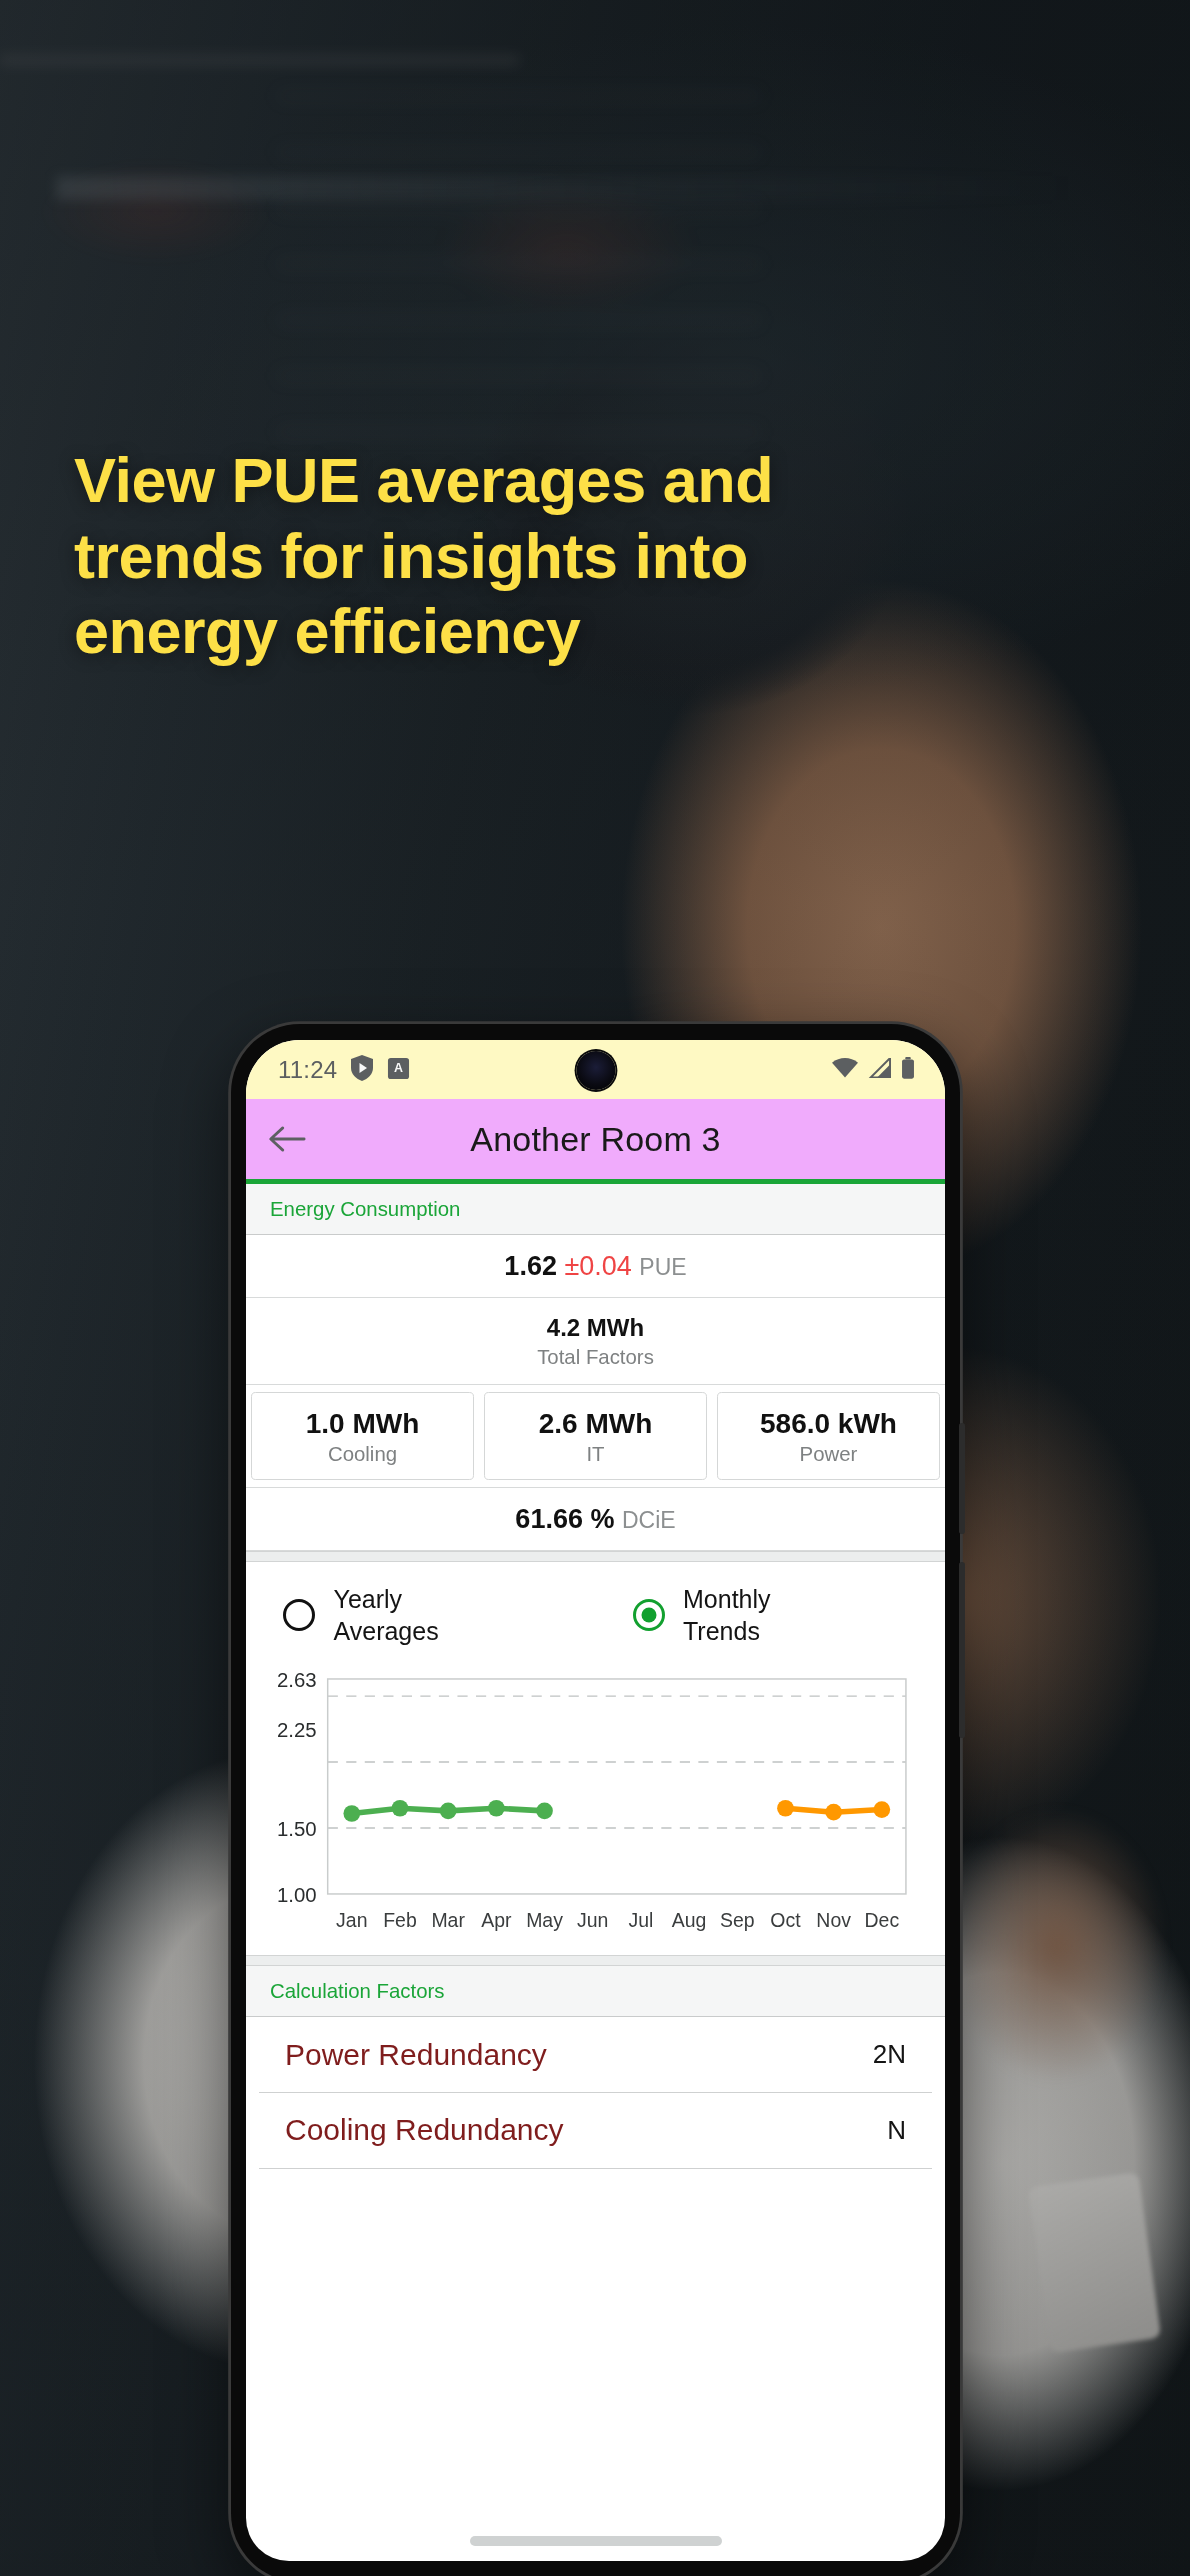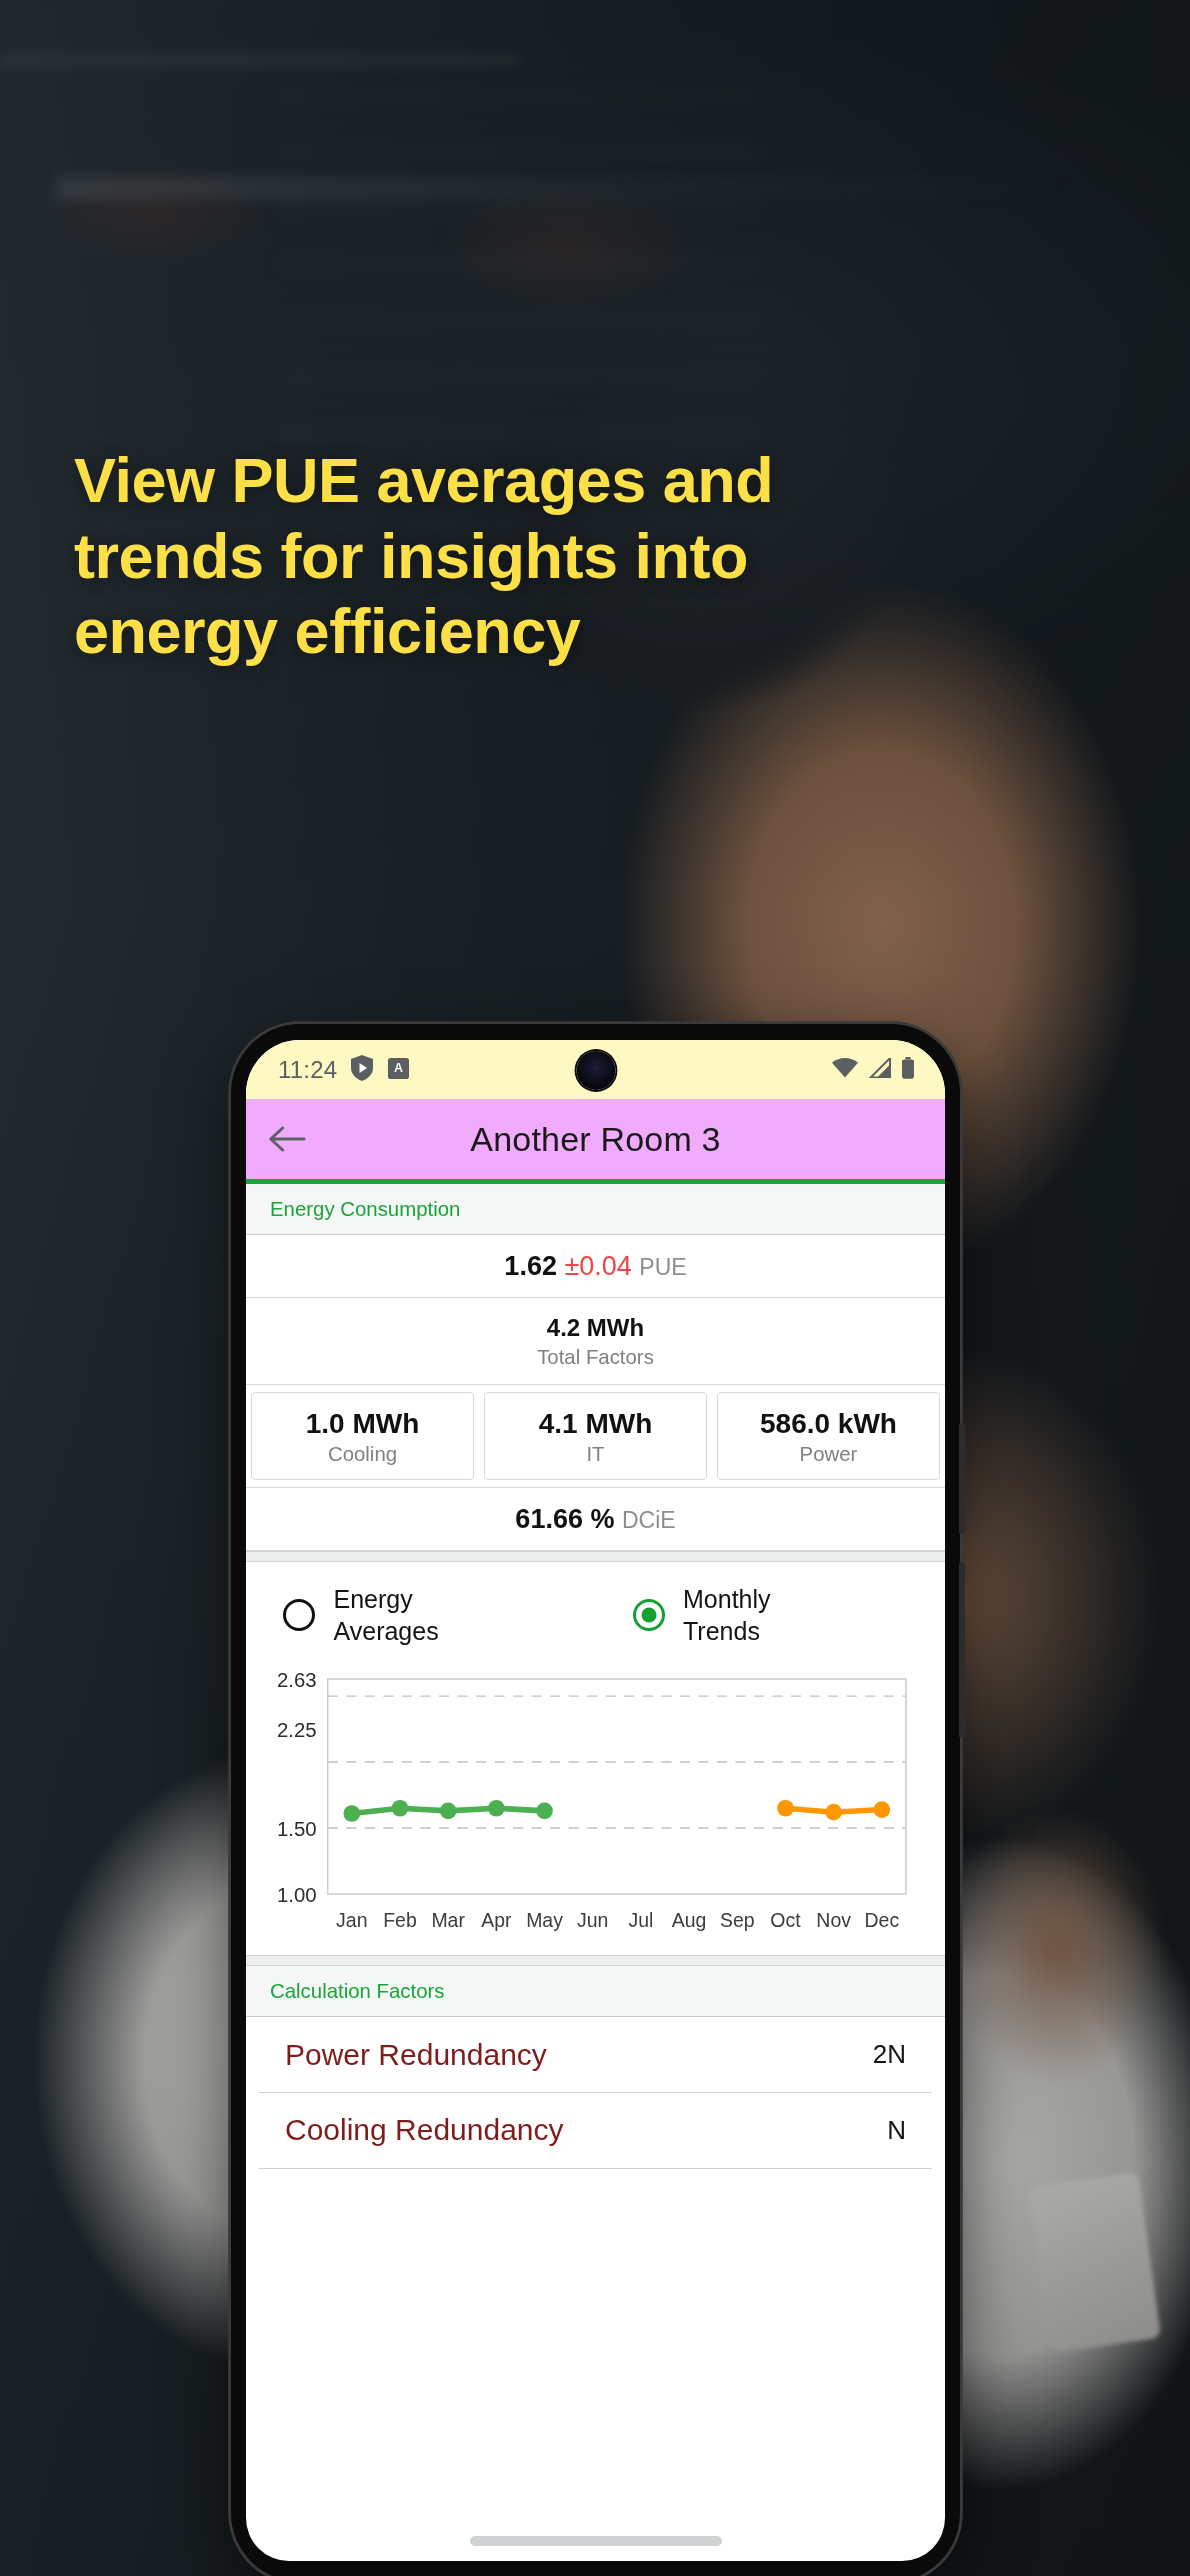--- a/index.html
+++ b/index.html
@@ -296,21 +296,21 @@
       <div class="metric-big">4.2 MWh</div>
       <div class="metric-sub">Total Factors</div>
     </div>
 
     <div id="cards">
       <div class="card">
         <div class="card-val">1.0 MWh</div>
         <div class="card-lbl">Cooling</div>
       </div>
       <div class="card">
-        <div class="card-val">4.1 MWh</div>
+        <div class="card-val">2.6 MWh</div>
         <div class="card-lbl">IT</div>
       </div>
       <div class="card">
         <div class="card-val">586.0 kWh</div>
         <div class="card-lbl">Power</div>
       </div>
     </div>
 
     <div class="metric-row">
       <div class="metric-inline">
@@ -318,21 +318,21 @@
         <span class="unit">DCiE</span>
       </div>
     </div>
 
     <div class="band"></div>
 
     <div id="radios">
       <div class="radio-opt">
         <span class="radio-mark off"></span>
         <span class="radio-lbl">
-          <span>Energy</span><br>
+          <span>Yearly</span><br>
           <span>Averages</span>
         </span>
       </div>
       <div class="radio-opt">
         <span class="radio-mark on"></span>
         <span class="radio-lbl">
           <span>Monthly</span><br>
           <span>Trends</span>
         </span>
       </div>

